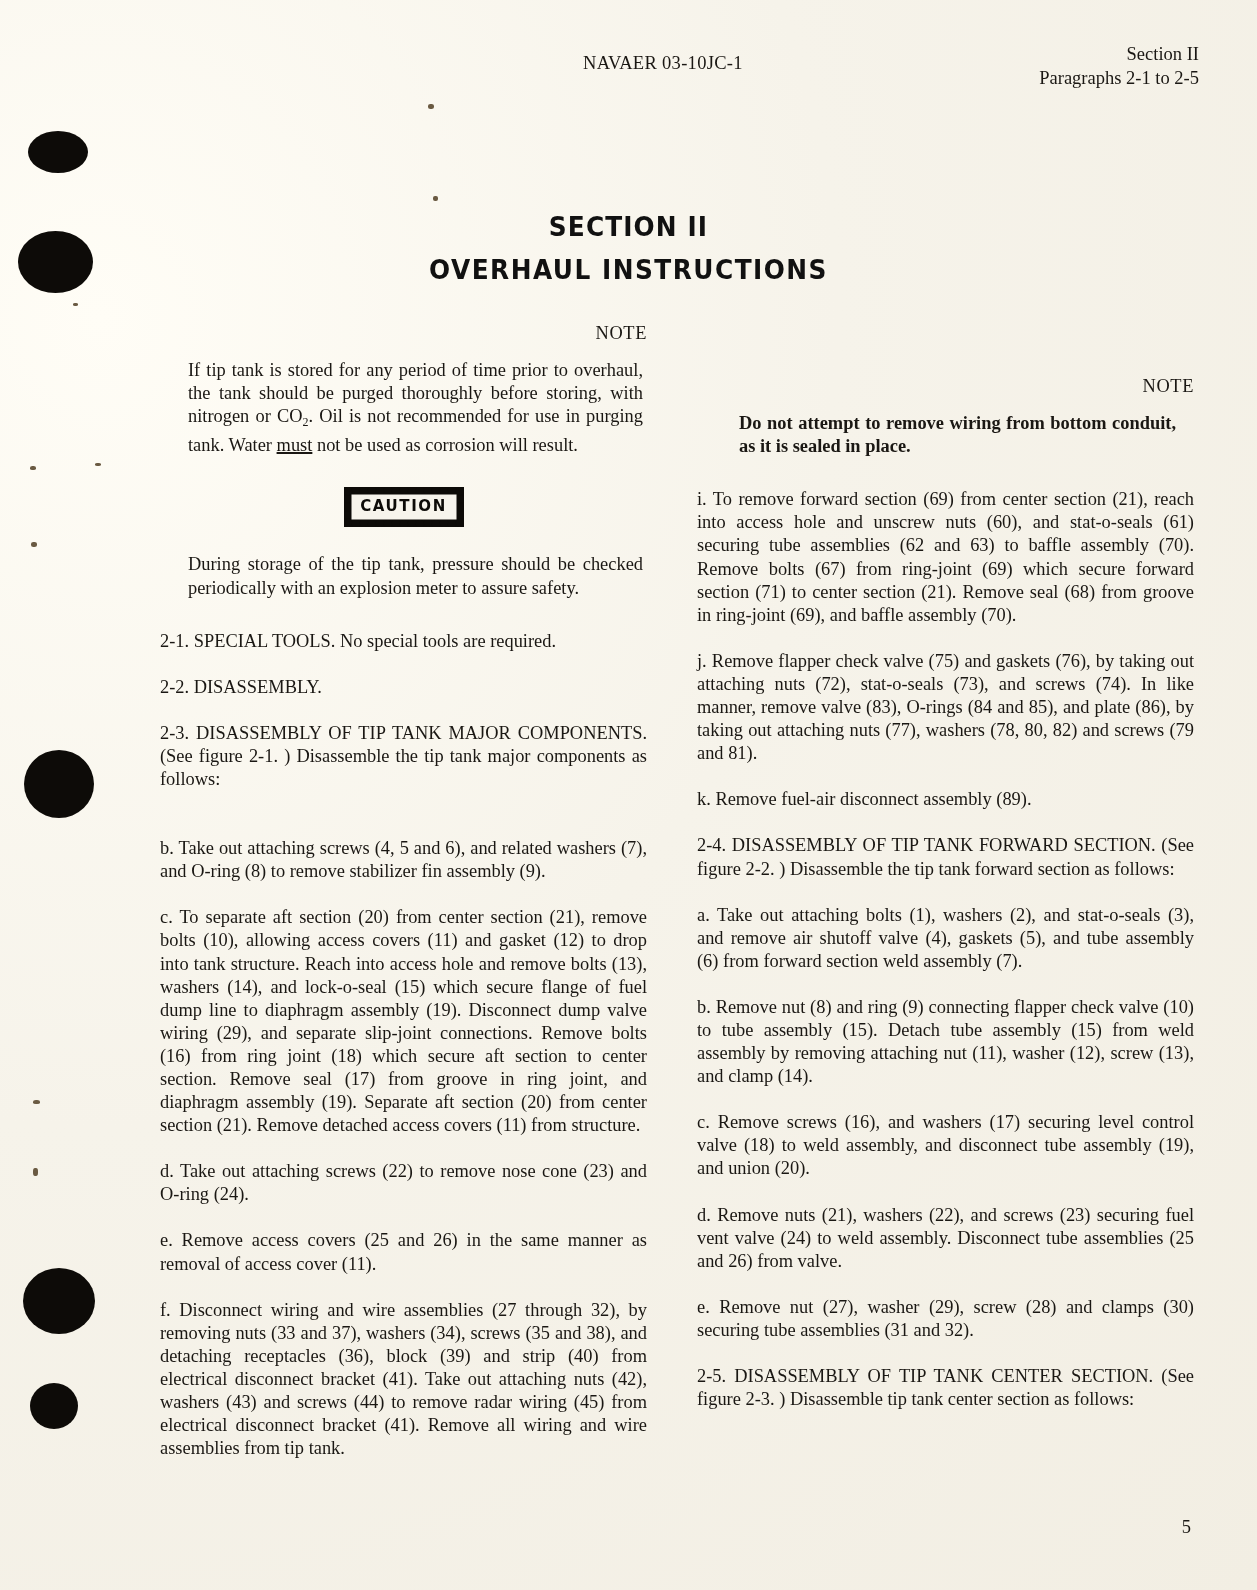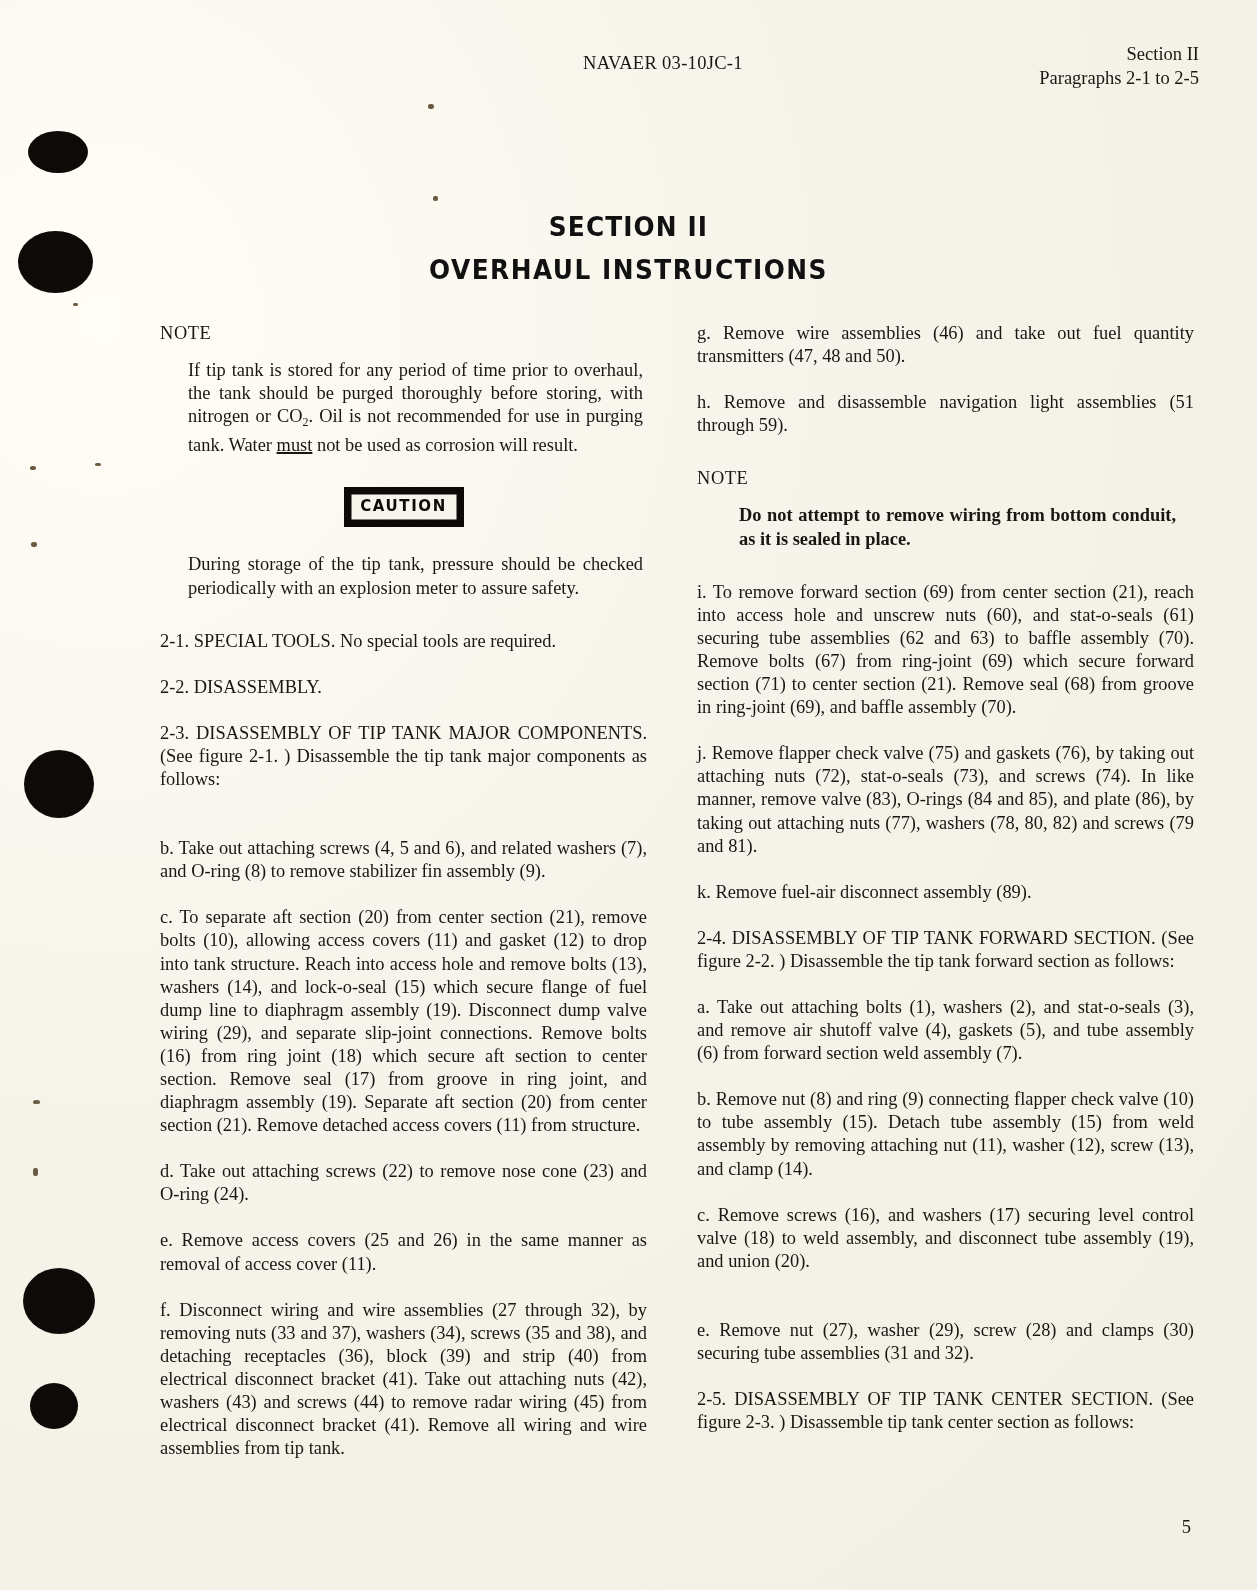--- a/index.html
+++ b/index.html
@@ -41,21 +41,21 @@
     transform:scaleX(.92);
   }
   .titleblock .t1{font-size:27px;line-height:34px;}
   .titleblock .t2{font-size:27px;line-height:34px;margin-top:9px;letter-spacing:1.6px;}
 
   
   .col{position:absolute;top:322px;font-size:18.4px;line-height:23.1px;text-align:justify;}
   .col.left{left:160px;width:487px;}
   .col.right{left:697px;width:497px;}
 
-  .note-h{text-align:left;font-size:18.4px;letter-spacing:.6px;margin:0 0 14px 0;}
+  .note-h{text-align:right;font-size:18.4px;letter-spacing:.6px;margin:0 0 14px 0;}
   .note-b{margin:0 0 0 0;padding:0 4px 0 28px;text-align:justify;}
   .note-b.r{padding:0 18px 0 42px;font-weight:bold;}
   p.para{margin:0;text-indent:0;}
   .gap{height:23px;}
   .gap-l{height:30px;}
   .hang{text-indent:28px;}
   sub{font-size:12px;vertical-align:-4px;}
   u.must{text-decoration:underline;text-decoration-thickness:2px;text-underline-offset:1px;}
 
   
@@ -177,41 +177,40 @@
     <p class="para hang">c.  To separate aft section (20) from center section (21), remove bolts (10), allowing access covers (11) and gasket (12) to drop into tank structure.  Reach into access hole and remove bolts (13), washers (14), and lock-o-seal (15) which secure flange of fuel dump line to diaphragm assembly (19).  Disconnect dump valve wiring (29), and separate slip-joint connections. Remove bolts (16) from ring joint (18) which secure aft section to center section.  Remove seal (17) from groove in ring joint, and diaphragm assembly (19). Separate aft section (20) from center section (21). Remove detached access covers (11) from structure.</p>
     <div class="gap"></div>
     <p class="para hang">d.  Take out attaching screws (22) to remove nose cone (23) and O-ring (24).</p>
     <div class="gap"></div>
     <p class="para hang">e.  Remove access covers (25 and 26) in the same manner as removal of access cover (11).</p>
     <div class="gap"></div>
     <p class="para hang">f.  Disconnect wiring and wire assemblies (27 through 32), by removing nuts (33 and 37), washers (34), screws (35 and 38), and detaching receptacles (36), block (39) and strip (40) from electrical disconnect bracket (41). Take out attaching nuts (42), washers (43) and screws (44) to remove radar wiring (45) from electrical disconnect bracket (41).  Remove all wiring and wire assemblies from tip tank.</p>
   </div>
 
   <div class="col right">
-    <p class="para hang">g.  Remove wire assemblies (46) and take out fuel quantity transmitters (47, 48 and 50).</p>
-    <div class="gap"></div>
-    <p class="para hang">h.  Remove and disassemble navigation light assemblies (51 through 59).</p>
+    <div class="gap"></div>
     <div class="gap-l"></div>
     <div class="note-h">NOTE</div>
     <p class="note-b r">Do not attempt to remove wiring from bottom conduit, as it is sealed in place.</p>
     <div class="gap-l"></div>
     <p class="para hang">i.  To remove forward section (69) from center section (21), reach into access hole and unscrew nuts (60), and stat-o-seals (61) securing tube assemblies (62 and 63) to baffle assembly (70).  Remove bolts (67) from ring-joint (69) which secure forward section (71) to center section (21).  Remove seal (68) from groove in ring-joint (69), and baffle assembly (70).</p>
     <div class="gap"></div>
     <p class="para hang">j.  Remove flapper check valve (75) and gaskets (76), by taking out attaching nuts (72), stat-o-seals (73), and screws (74).  In like manner, remove valve (83), O-rings (84 and 85), and plate (86), by taking out attaching nuts (77), washers (78, 80, 82) and screws (79 and 81).</p>
     <div class="gap"></div>
     <p class="para hang">k.  Remove fuel-air disconnect assembly (89).</p>
     <div class="gap"></div>
     <p class="para">2-4.  DISASSEMBLY OF TIP TANK FORWARD SECTION.  (See figure 2-2. ) Disassemble the tip tank forward section as follows:</p>
     <div class="gap"></div>
     <p class="para hang">a.  Take out attaching bolts (1), washers (2), and stat-o-seals (3), and remove air shutoff valve (4), gaskets (5), and tube assembly (6) from forward section weld assembly (7).</p>
     <div class="gap"></div>
     <p class="para hang">b.  Remove nut (8) and ring (9) connecting flapper check valve (10) to tube assembly (15).  Detach tube assembly (15) from weld assembly by removing attaching nut (11), washer (12), screw (13), and clamp (14).</p>
     <div class="gap"></div>
     <p class="para hang">c.  Remove screws (16), and washers (17) securing level control valve (18) to weld assembly, and disconnect tube assembly (19), and union (20).</p>
     <div class="gap"></div>
+    <p class="para hang">d.  Remove nuts (21), washers (22), and screws (23) securing fuel vent valve (24) to weld assembly. Disconnect tube assemblies (25 and 26) from valve.</p>
     <div class="gap"></div>
     <p class="para hang">e.  Remove nut (27), washer (29), screw (28) and clamps (30) securing tube assemblies (31 and 32).</p>
     <div class="gap"></div>
     <p class="para">2-5.  DISASSEMBLY OF TIP TANK CENTER SECTION. (See figure 2-3. ) Disassemble tip tank center section as follows:</p>
   </div>
 
   <div class="folio">5</div>
 
 </div>
 

